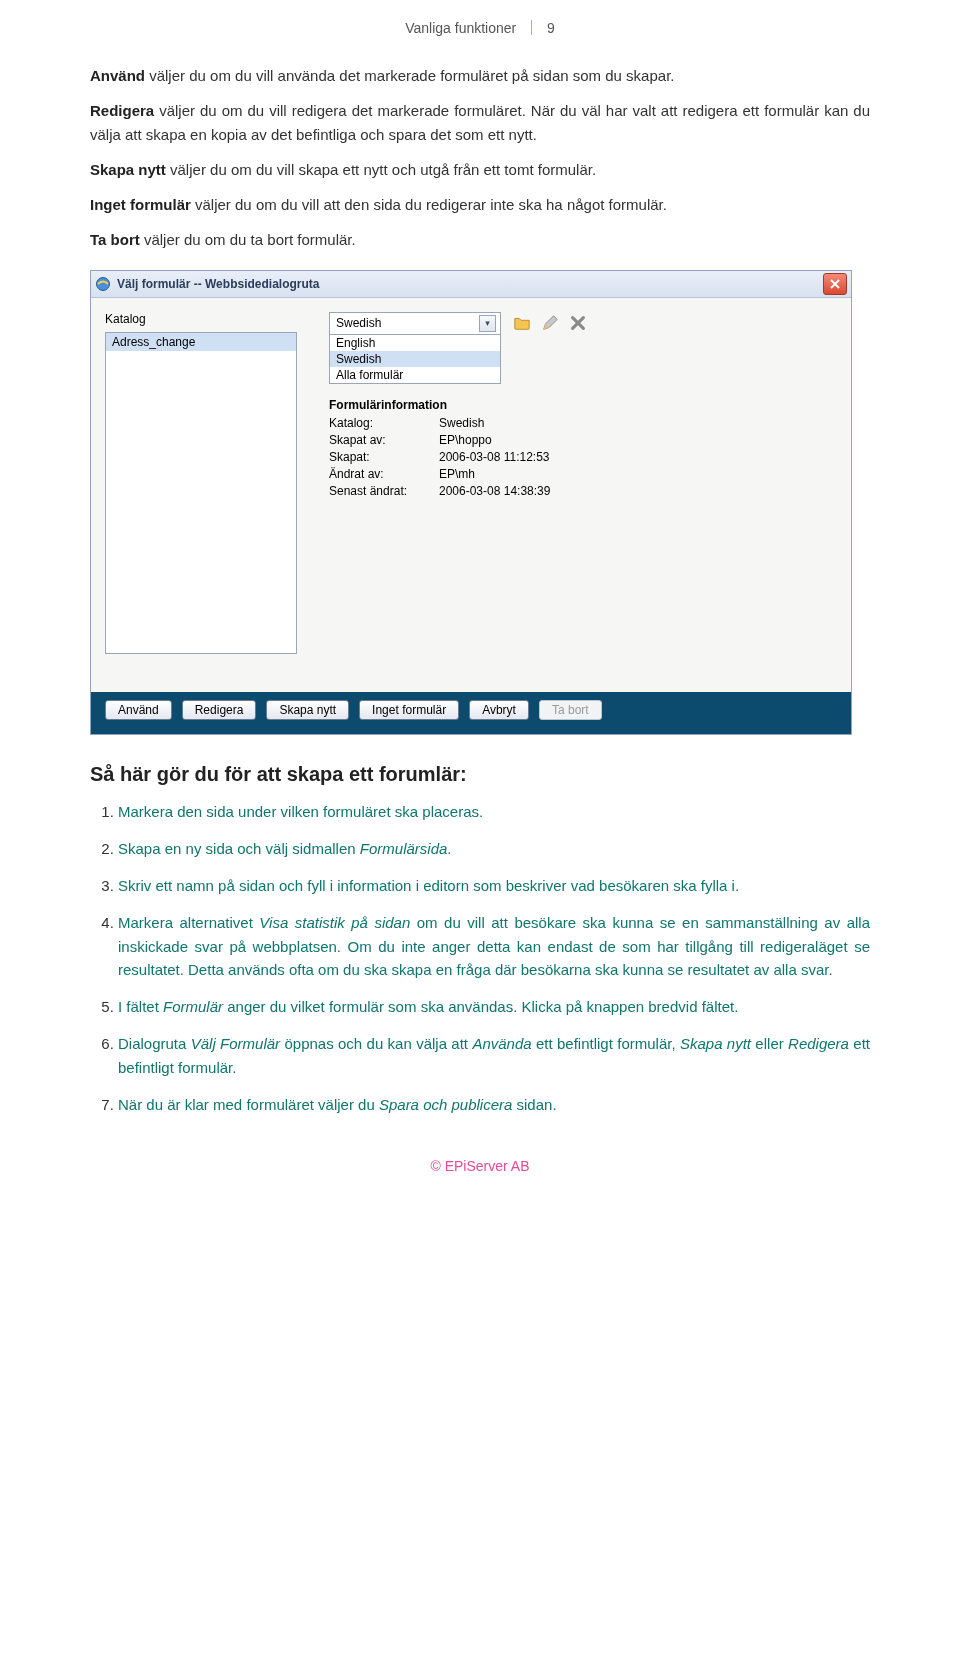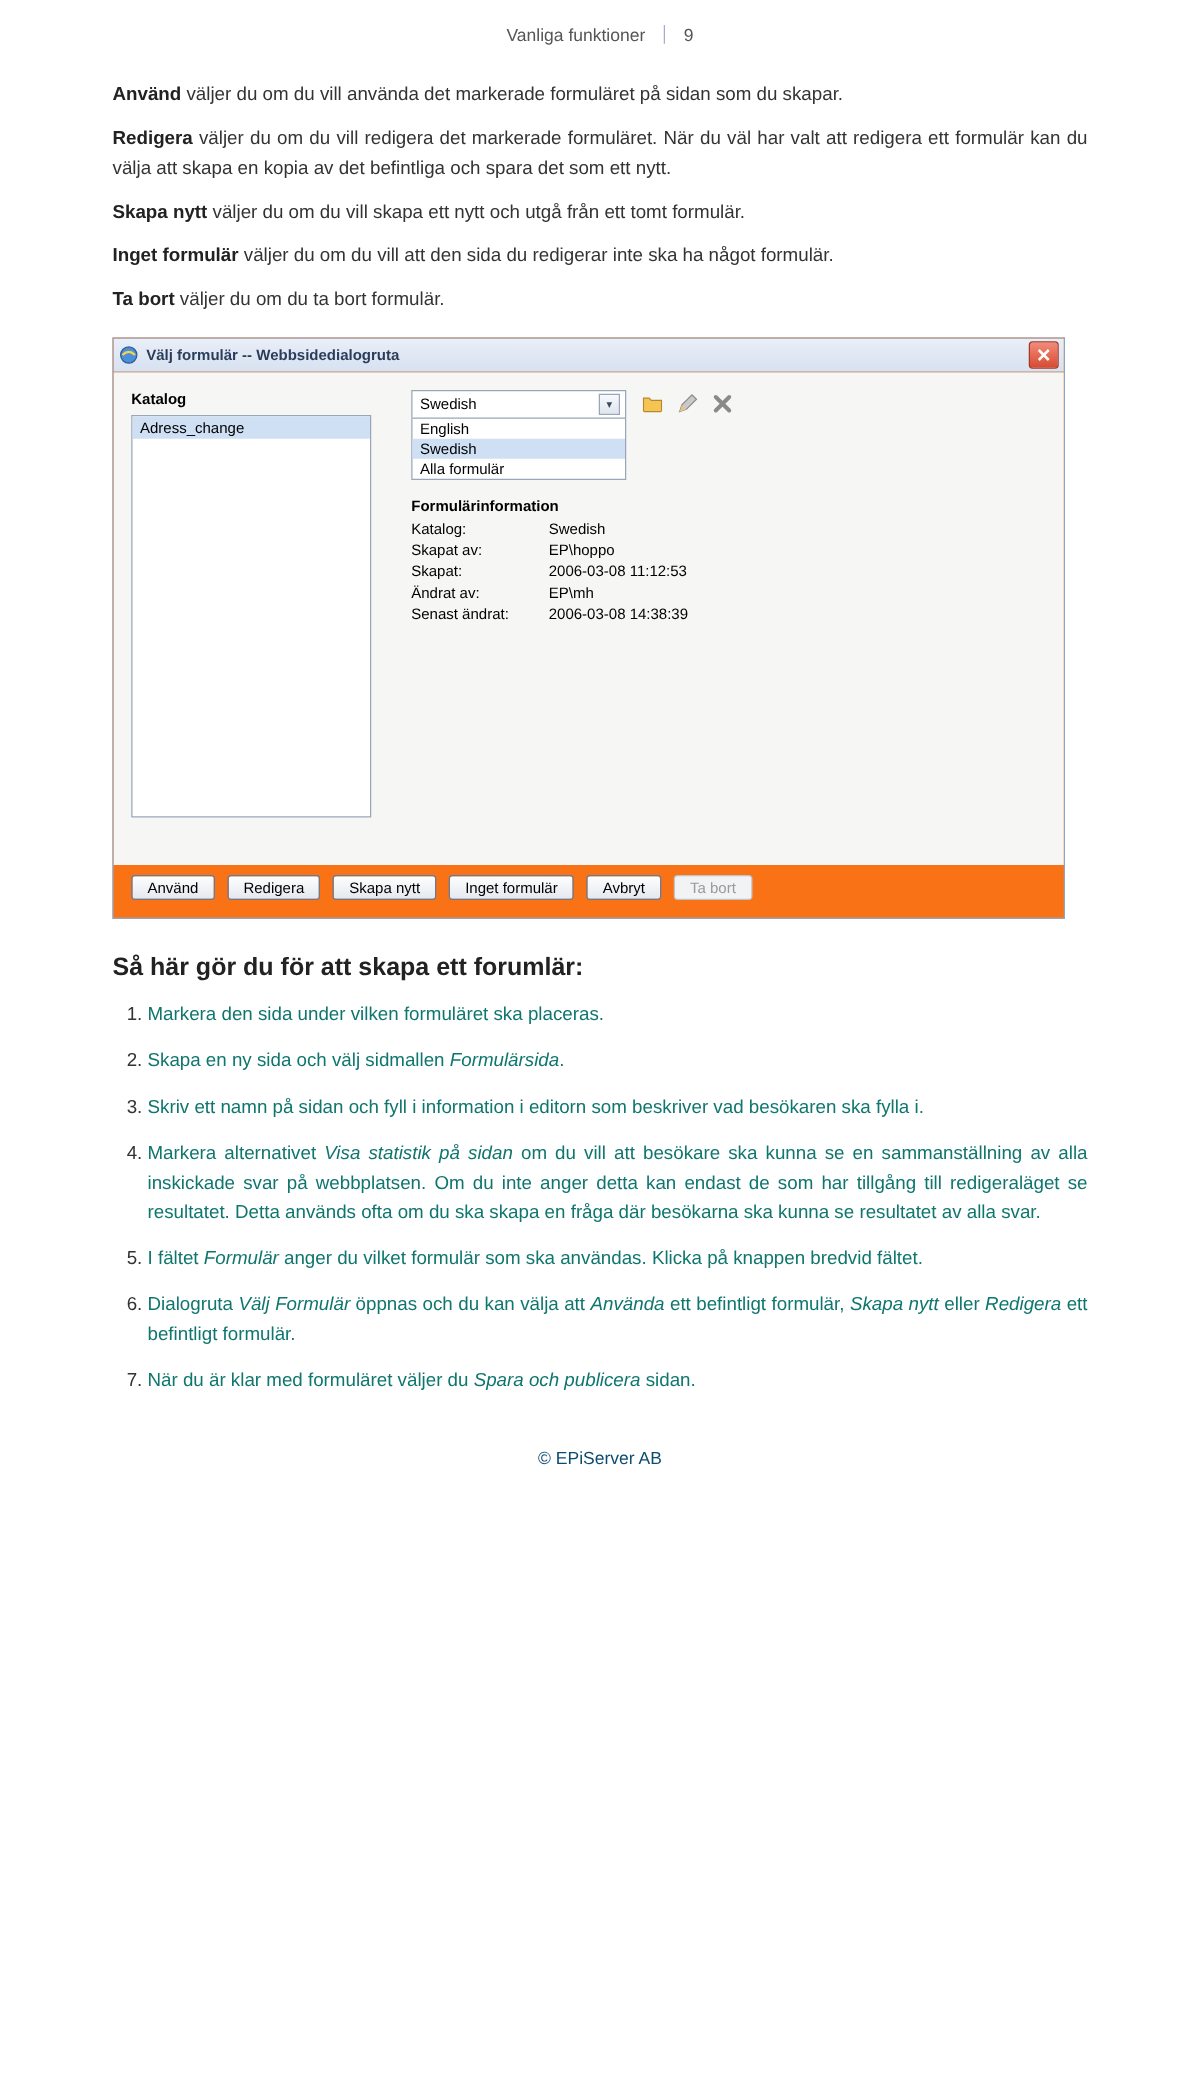--- a/index.html
+++ b/index.html
@@ -38,21 +38,21 @@
   }
   .para b { font-weight: 700; color:#222; }
 
   
   .dlg-wrap {
     margin: 18px 0 28px 0;
   }
   .dlg {
     width: 760px;
     border: 1px solid #8fa4c2;
-    background: #f97316;
+    background: #0c4a6e;
     font-family: Tahoma, "Segoe UI", sans-serif;
     font-size: 12px;
     color: #000;
   }
   .dlg-titlebar {
     display: flex;
     align-items: center;
     height: 26px;
     background: linear-gradient(#e9eff8, #d7e1f0);
     border-bottom: 1px solid #b6c4d8;
@@ -81,21 +81,21 @@
   }
   .dlg-body {
     display: flex;
     padding: 14px 14px 10px 14px;
     gap: 24px;
     background: #f6f7f5;
     min-height: 370px;
   }
   .dlg-left { width: 200px; flex: 0 0 200px; }
   .dlg-right { flex: 1; }
-  .lbl { display:block; margin-bottom:6px; color:#000;font-weight:bold; }
+  .lbl { display:block; margin-bottom:6px; color:#000; }
   .listbox {
     width: 190px;
     height: 320px;
     border: 1px solid #9aa6b8;
     background: #fff;
     overflow: hidden;
   }
   .listbox .row { padding: 2px 6px; }
   .row-selected { background: #cfe0f5; }
   .katalog-row {
@@ -164,21 +164,21 @@
   ol.steps li::marker {
     font-family: "Gill Sans", "Gill Sans MT", "Segoe UI", sans-serif;
     font-size: 15px;
     color:#333;
   }
   ol.steps li { margin-bottom: 14px; text-align:justify;}
   ol.steps i { font-style: italic; }
   .footer-c {
     text-align:center;
     font-size:14px;
-    color:#0c4a6e;
+    color:#ec4899;
     margin-top:42px;
   }
 </style>
 </head>
 <body>
 
 <div class="page">
 
   <div class="header-line">
     <span>Vanliga funktioner</span>

